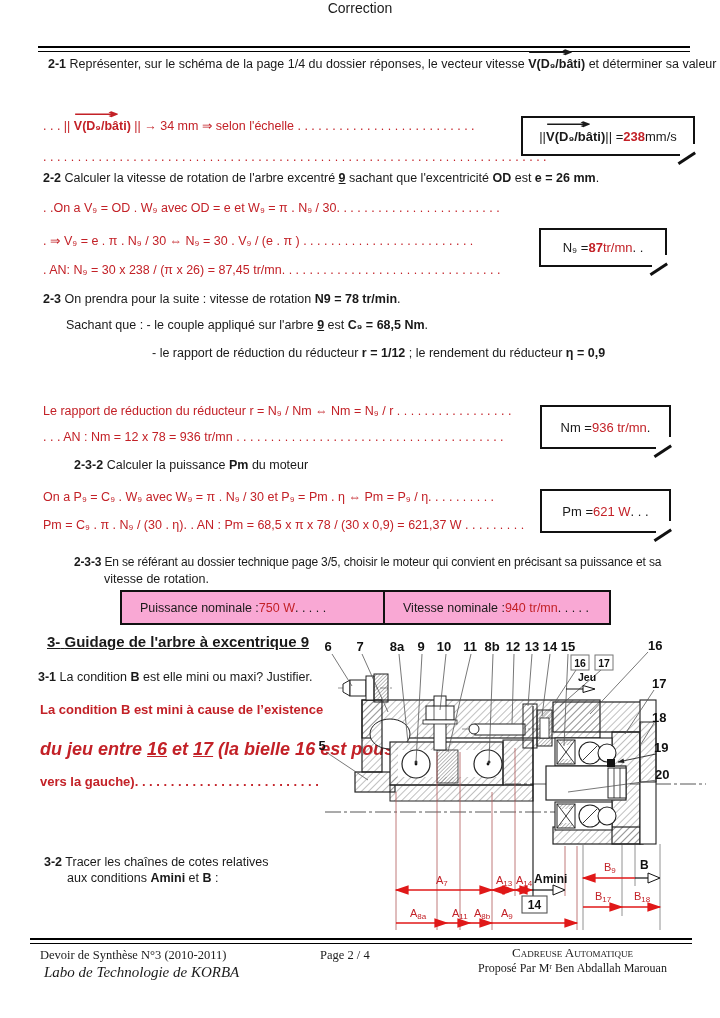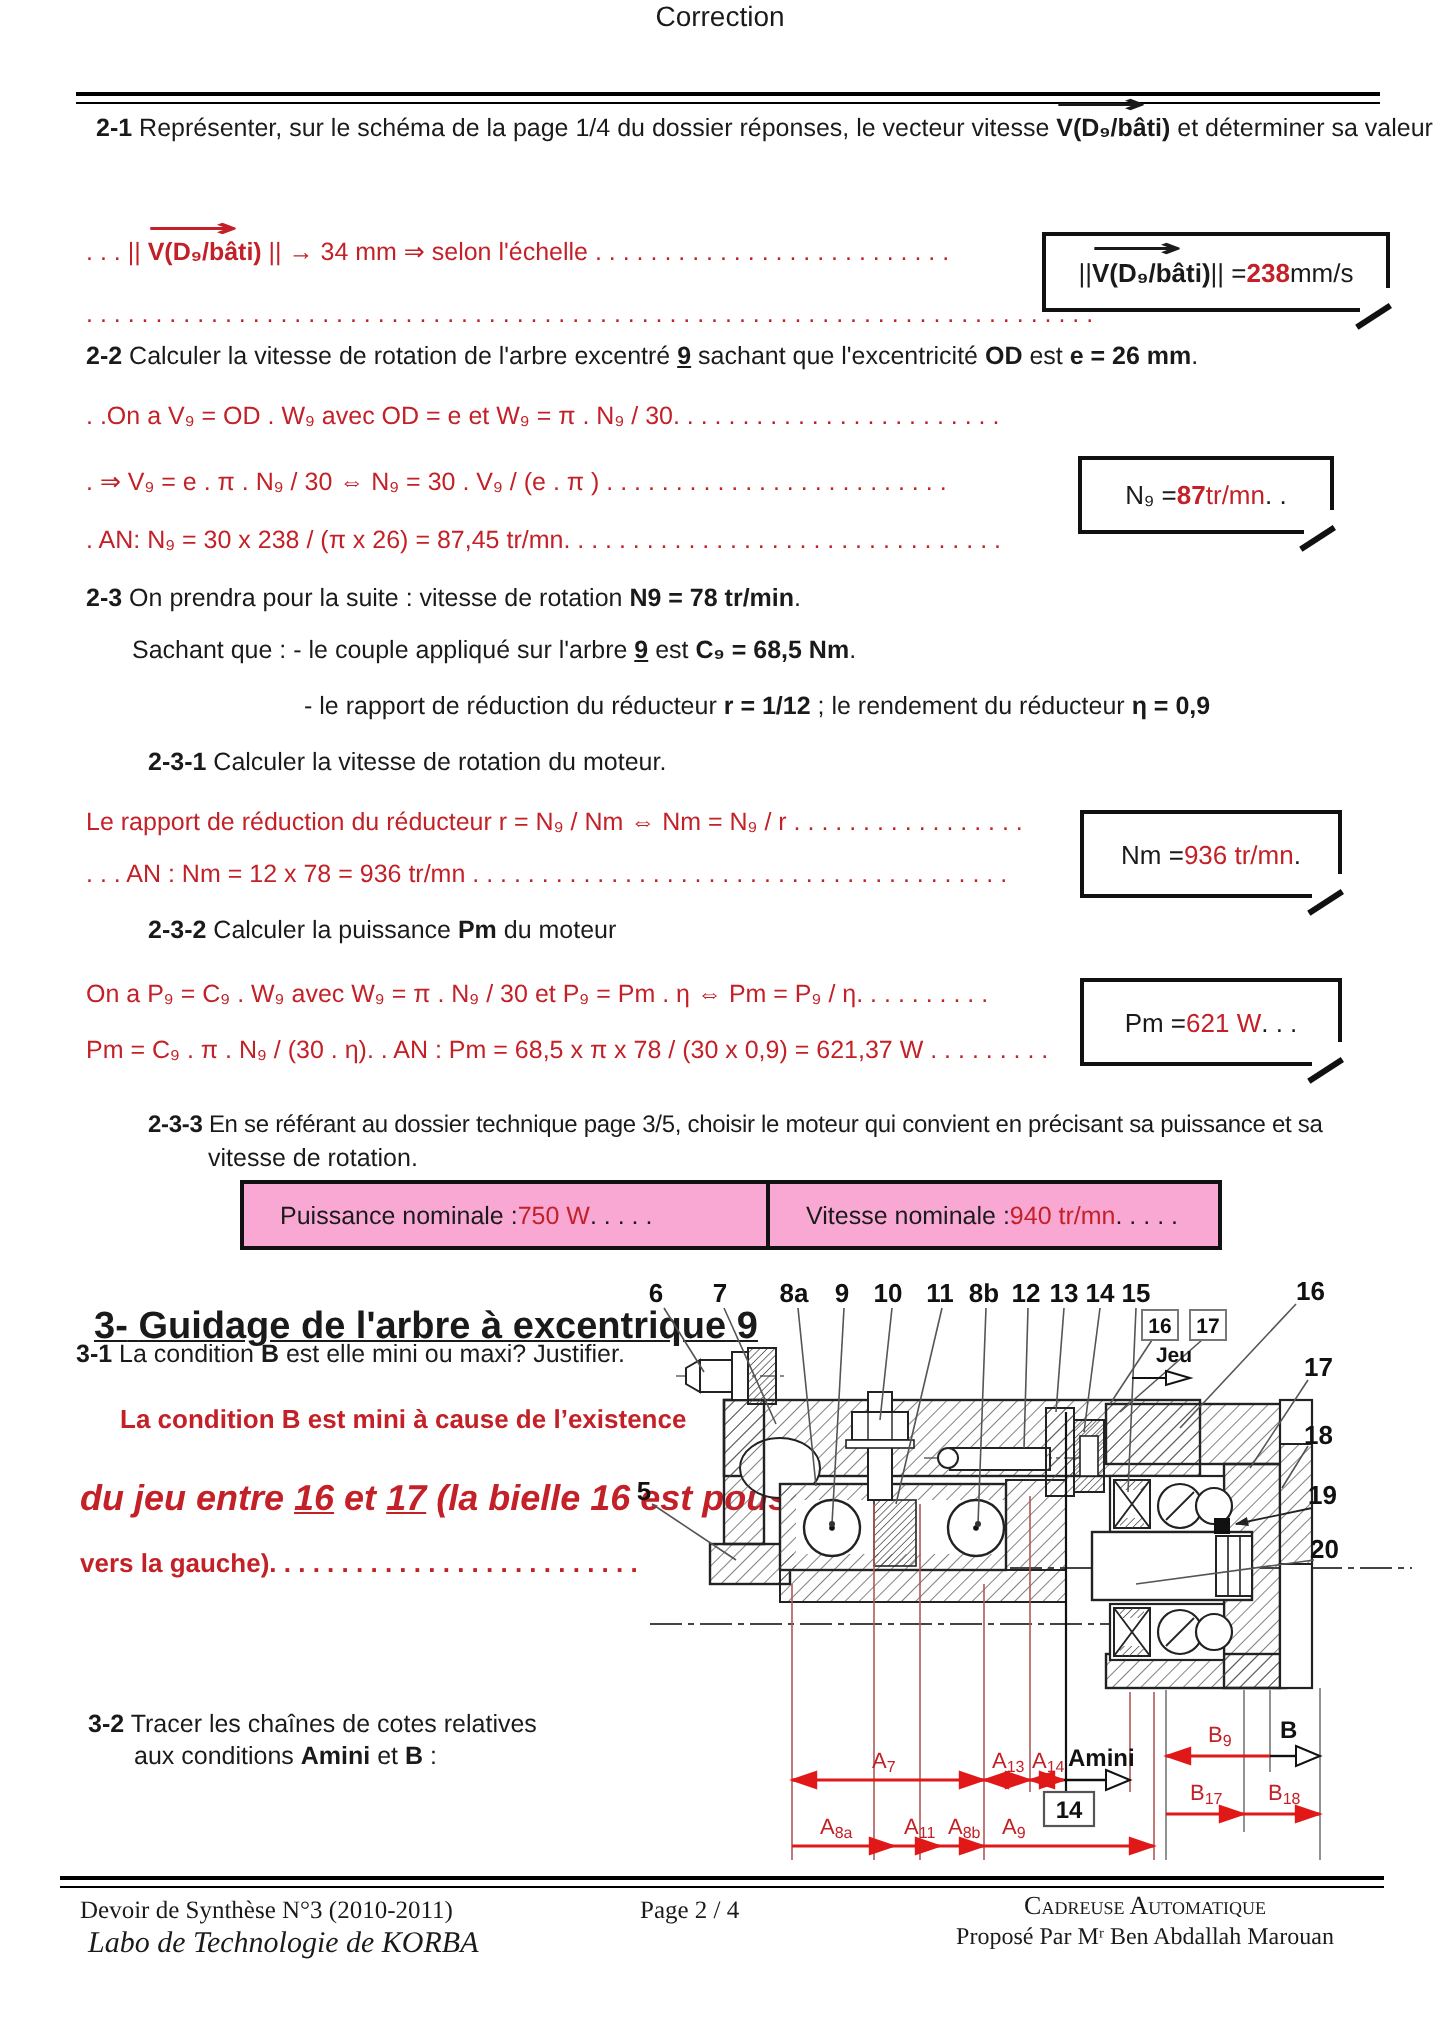--- a/index.html
+++ b/index.html
@@ -73,23 +73,20 @@
   <div class="t" style="left:43px;top:292px;">
     <span class="b">2-3</span><span> On prendra pour la suite : vitesse de rotation </span><span class="b">N9 = 78 tr/min</span><span>.</span>
   </div>
   <div class="t" style="left:66px;top:318px;">
     <span>Sachant que : - le couple appliqué sur l'arbre </span><span class="b u">9</span><span> est  </span><span class="b">C₉ = 68,5 Nm</span><span>.</span>
   </div>
   <div class="t" style="left:152px;top:346px;">
     <span>- le rapport de réduction du réducteur </span><span class="b">r = 1/12</span><span> ; le rendement du réducteur </span><span class="b">η = 0,9</span>
   </div>
 
-  <div class="t" style="left:74px;top:374px;">
-    <span class="b">2-3-1</span><span> Calculer la vitesse de rotation du moteur.</span>
-  </div>
   <div class="t red" style="left:43px;top:404px;"><span>Le rapport de réduction du réducteur r = N₉ / Nm  ⇔ Nm = N₉ / r . . . . . . . . . . . . . . . . .</span></div>
   <div class="t red" style="left:43px;top:430px;"><span>. . . AN : Nm = 12 x 78 = 936 tr/mn . . . . . . . . . . . . . . . . . . . . . . . . . . . . . . . . . . . . . . .</span></div>
   <div class="ansbox" style="left:540px;top:405px;width:127px;height:40px;">
     <span>Nm =  </span>
       <span class="red">936 tr/mn</span>
       <span> .</span>
   </div>
 
   <div class="t" style="left:74px;top:458px;">
     <span class="b">2-3-2</span><span> Calculer la puissance </span><span class="b">Pm</span><span> du moteur</span>
@@ -113,28 +110,28 @@
         <span class="red">750 W</span>
         <span> . . . . .</span>
     </div>
     <div class="cell c2">
       <span>Vitesse nominale : </span>
         <span class="red">940 tr/mn</span>
         <span> . . . . .</span>
     </div>
   </div>
 
-  <div class="t b" style="left:47px;top:653px;font-size:19px;text-decoration:underline;">
+  <div class="t b" style="left:47px;top:633px;font-size:15px;text-decoration:underline;">
     <span>3-</span> <span class="u">Guidage de l'arbre à excentrique</span> <span class="u">9</span>
   </div>
 
   <div class="t" style="left:38px;top:670px;">
     <span class="b">3-1</span><span> La condition </span><span class="b">B</span><span> est elle mini ou maxi? Justifier.</span>
   </div>
-  <div class="t red b" style="left:40px;top:703px;font-size:13px;margin-left:20px;"><span>La condition B est mini à cause de l’existence</span></div>
+  <div class="t red b" style="left:40px;top:703px;font-size:13px;"><span>La condition B est mini à cause de l’existence</span></div>
   <div class="t red b" style="left:40px;top:739px;font-size:18px;font-style:italic;">
     <span>du jeu entre </span><span class="u">16</span><span> et </span><span class="u">17</span><span>  (la bielle 16 est poussée</span>
   </div>
   <div class="t red b" style="left:40px;top:775px;font-size:13px;"><span>vers la gauche). . . . . . . . . . . . . . . . . . . . . . . . . .</span></div>
 
   <div class="t" style="left:44px;top:855px;">
     <span class="b">3-2</span><span> Tracer les chaînes de cotes relatives</span>
   </div>
   <div class="t" style="left:67px;top:871px;">
     <span>aux conditions </span><span class="b">Amini</span><span> et </span><span class="b">B</span><span> :</span>

